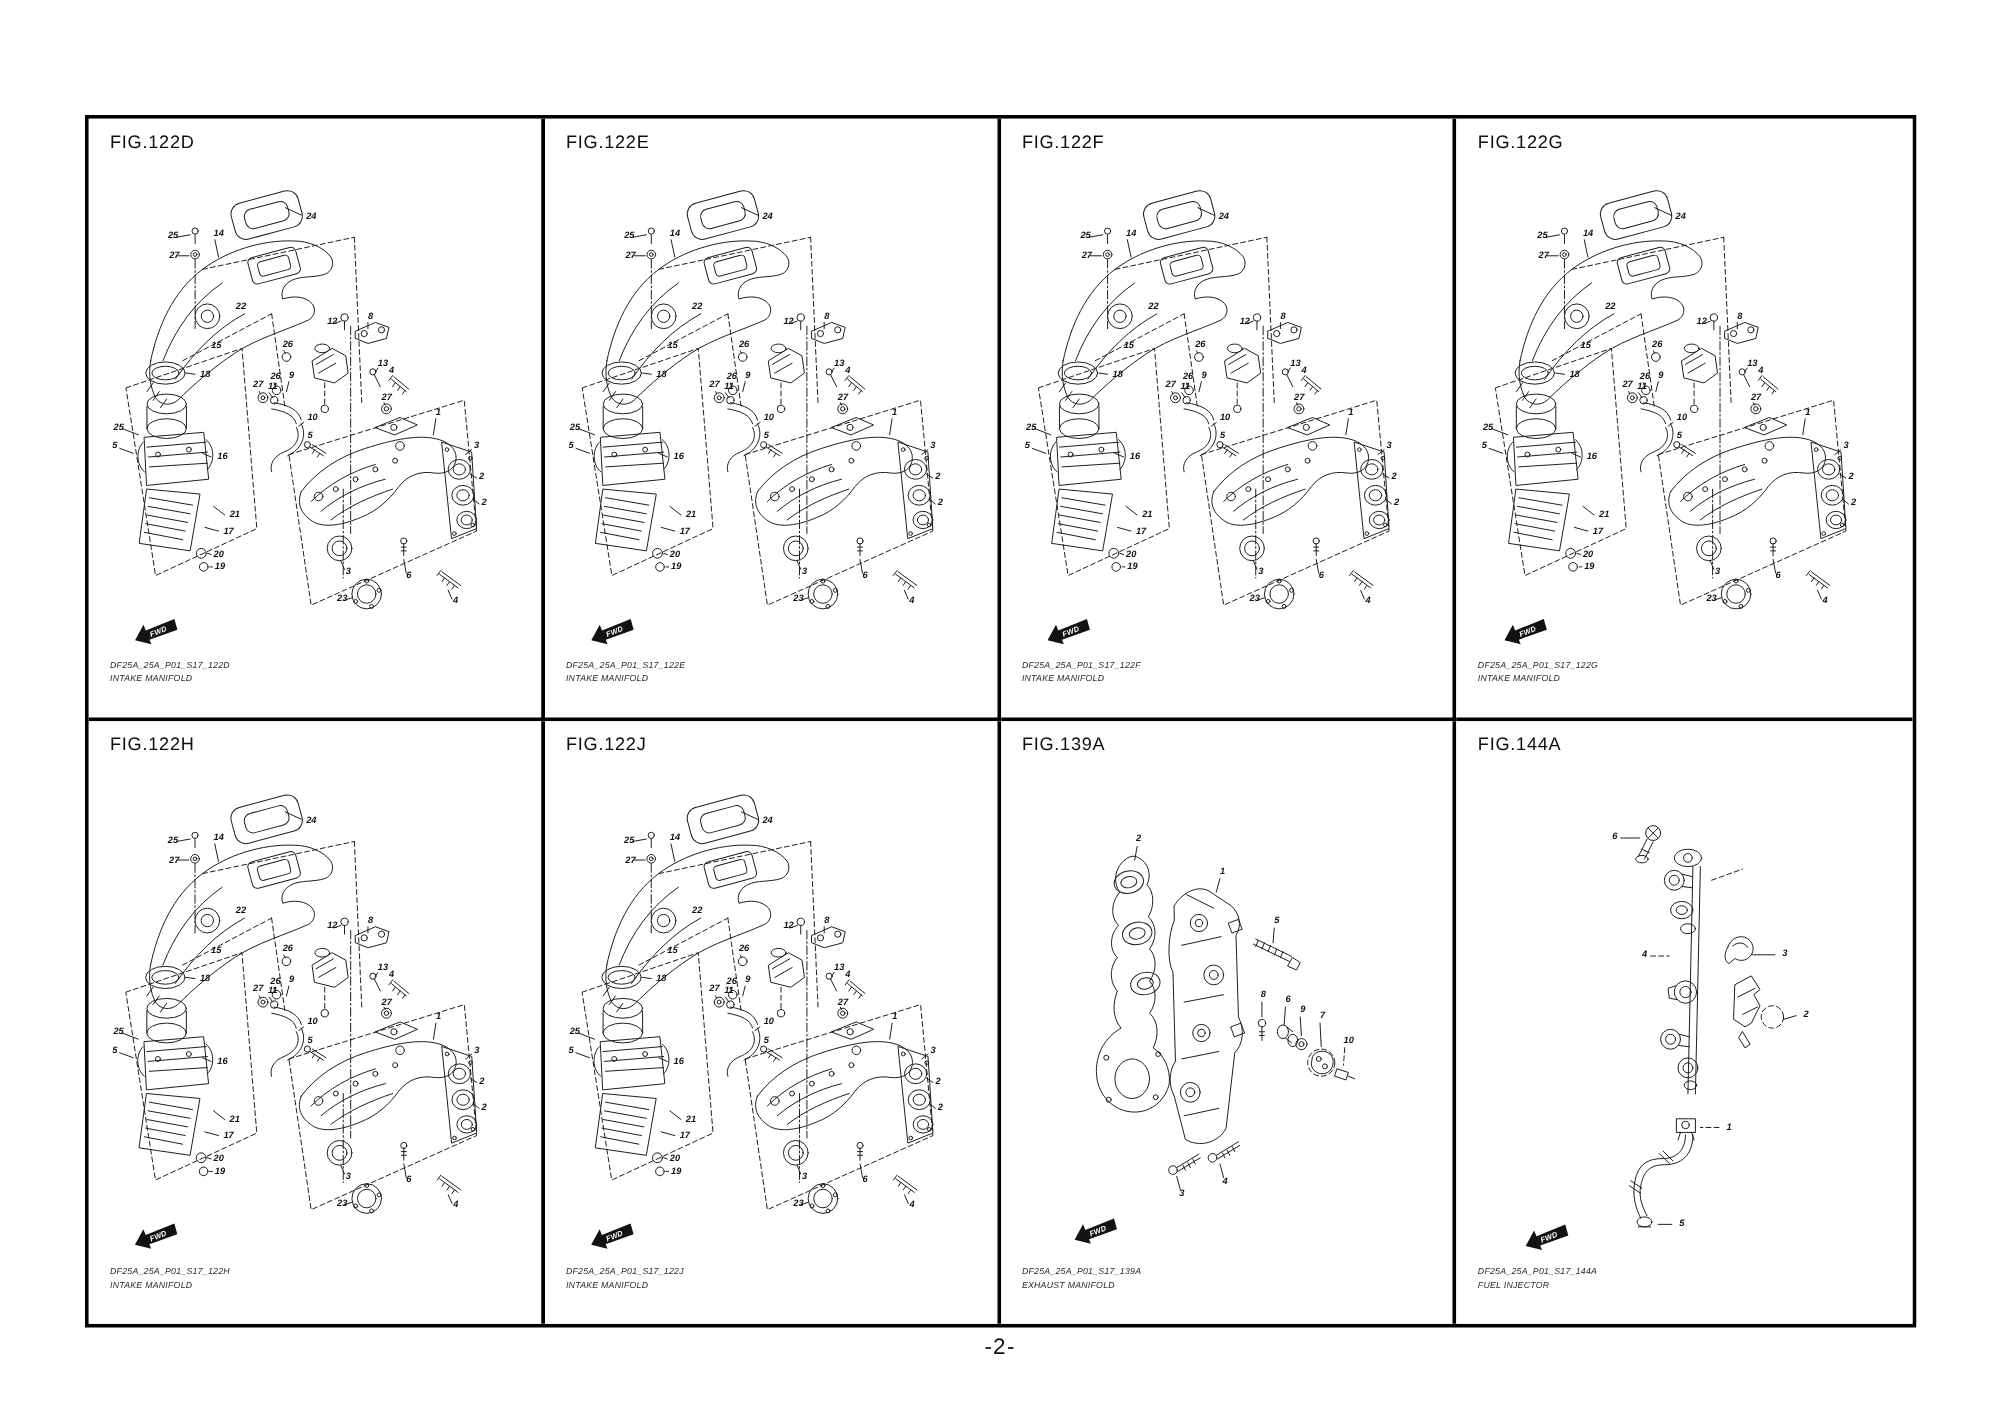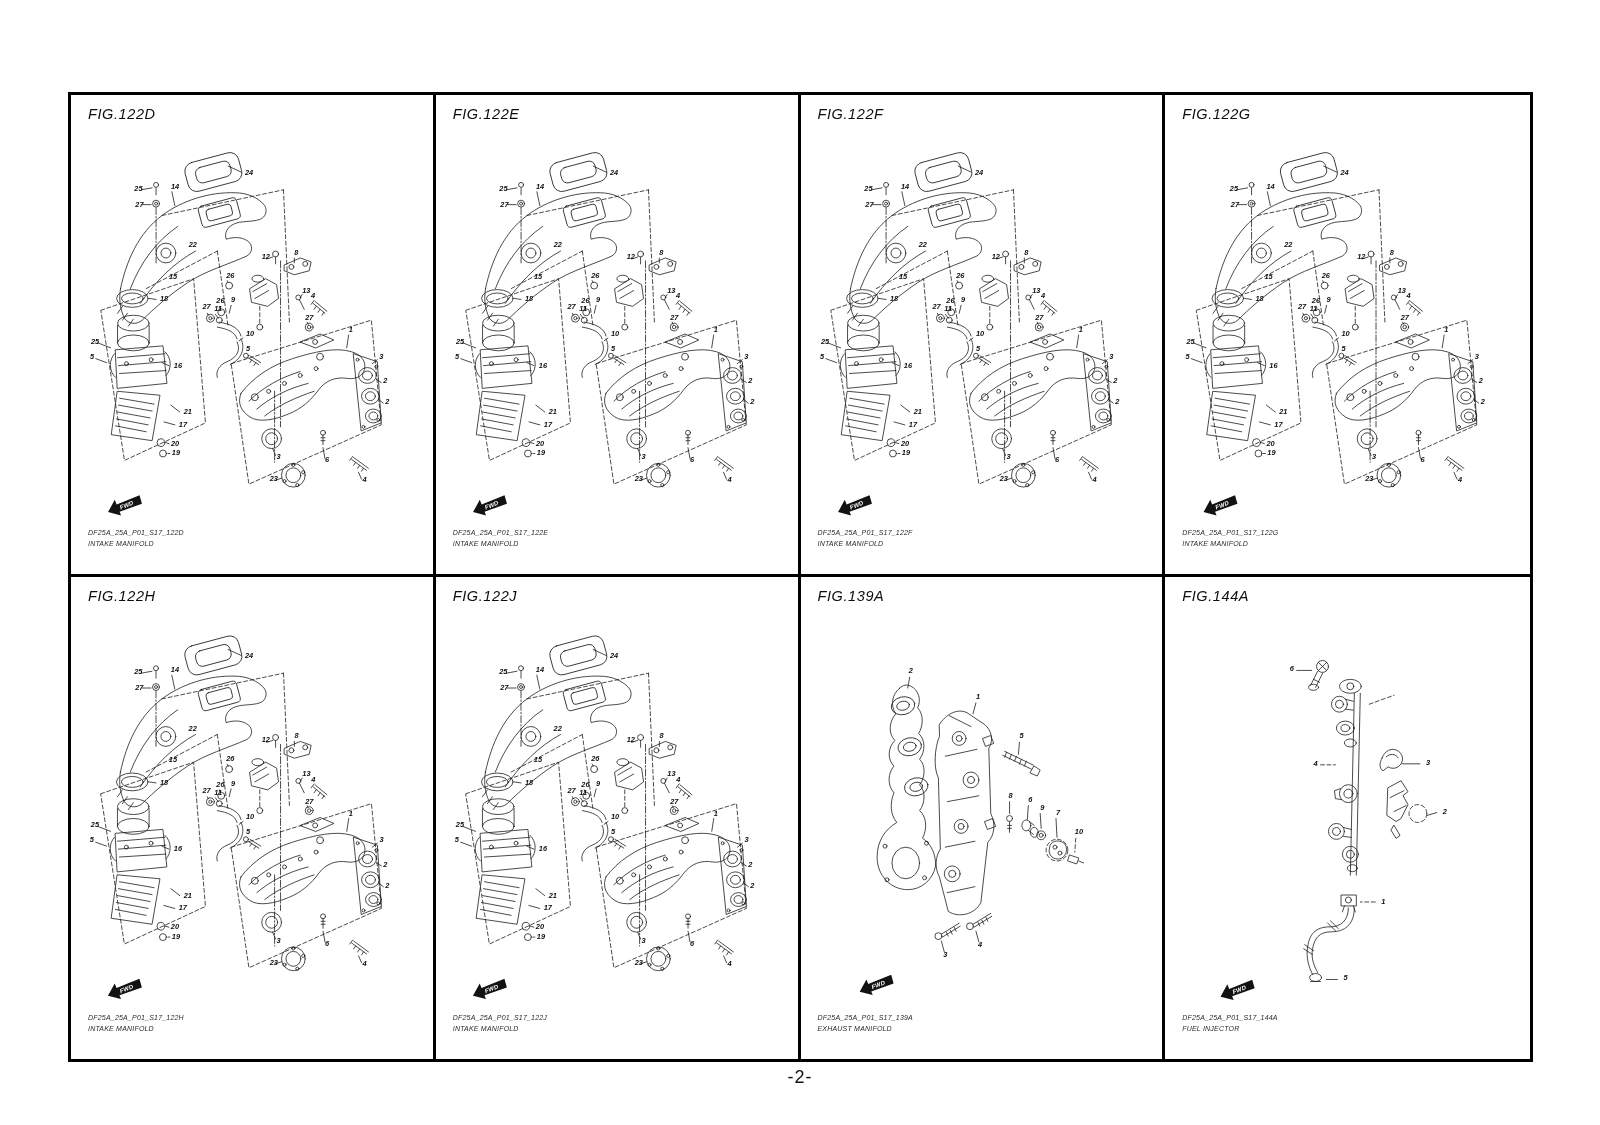--- a/index.html
+++ b/index.html
@@ -12,21 +12,21 @@
     border:3px solid #000;box-sizing:border-box;background:#fff;
   }
   .grid{display:grid;width:100%;height:100%;
     grid-template-columns:repeat(4,1fr);grid-template-rows:repeat(2,1fr);}
   .panel{position:relative;border-right:3px solid #000;border-bottom:3px solid #000;
     box-sizing:border-box;overflow:hidden;background:#fff;}
   .panel:nth-child(4n){border-right:none;}
   .panel:nth-child(n+5){border-bottom:none;}
   .panel-title{
     position:absolute;left:17px;top:11px;margin:0;z-index:2;
-    font-size:14.5px;font-style:italic;font-weight:400;letter-spacing:.6px;color:#0d0d0d;
+    font-size:14.5px;font-weight:400;letter-spacing:.6px;color:#0d0d0d;
   }
   .panel-caption{
     position:absolute;left:17px;bottom:24px;z-index:2;
     font-style:italic;font-size:7px;line-height:1.55;color:#2a2a2a;letter-spacing:.2px;
   }
   svg.diagram{position:absolute;inset:0;width:100%;height:100%;z-index:1;}
   .art{stroke:#1c1c1c;fill:none;stroke-width:.8;stroke-linecap:round;stroke-linejoin:round;}
   .art .d,path.d,circle.d{stroke-dasharray:4 2.5;}
   .art .dd,path.dd{stroke-dasharray:7 2 1.5 2;}
   .co{font-family:"Liberation Sans",sans-serif;font-style:italic;font-weight:700;

